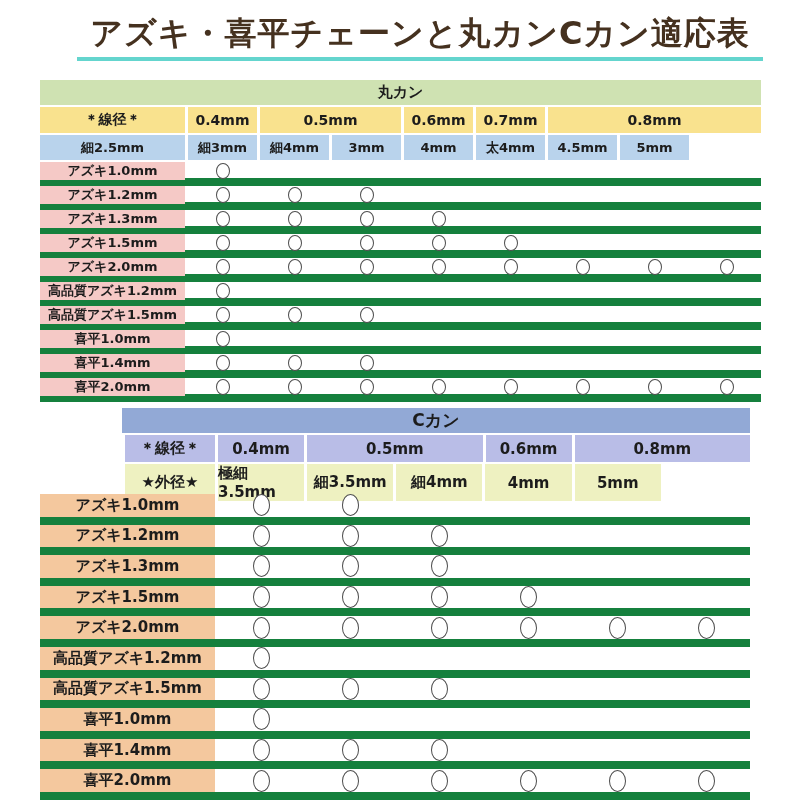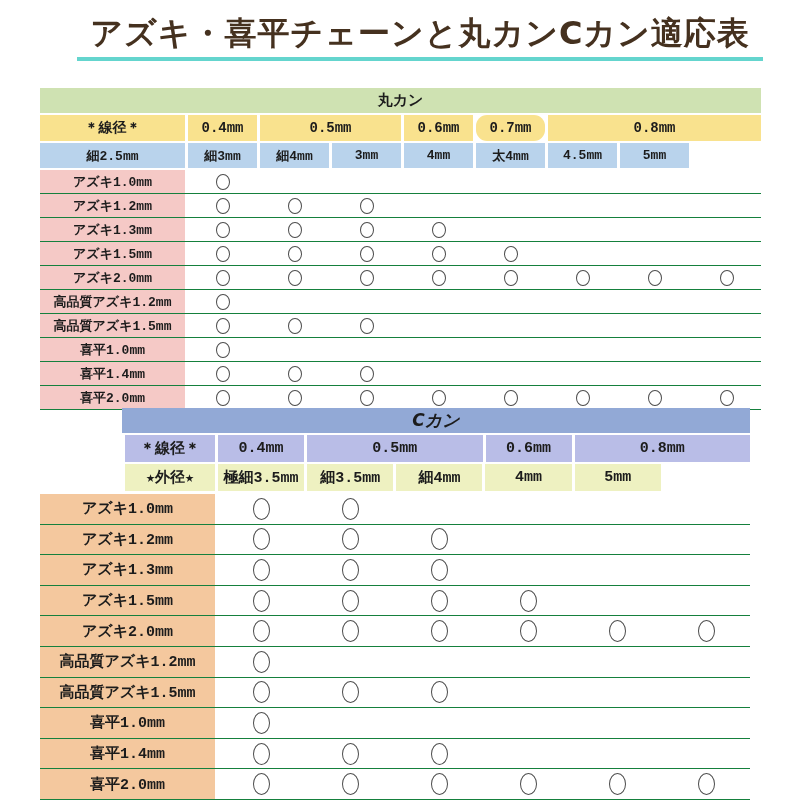--- a/index.html
+++ b/index.html
@@ -11,42 +11,42 @@
   .page{position:relative;width:800px;height:800px;overflow:hidden;background:#ffffff;}
 
   
   .title-wrap{position:absolute;top:12px;left:0;width:100%;text-align:center;padding-left:20px;}
   .page-title{margin:0;font-size:32px;line-height:1.35;font-weight:700;color:#45311f;letter-spacing:1px;}
   .title-underline{width:686px;height:4px;background:#64d5ce;margin:2px auto 0;}
 
   
   .tbl{position:absolute;}
   .tbar{display:flex;align-items:center;justify-content:center;font-weight:700;}
-  .grid{display:grid;column-gap:3px;font-family:Liberation Mono, monospace;}
+  .grid{display:grid;column-gap:3px;}
   .cell,.label,.mark{display:flex;align-items:center;justify-content:center;font-weight:700;}
-  .drow{box-sizing:border-box;border-bottom:1px solid #15803d;text-align:right;}
+  .drow{box-sizing:border-box;border-bottom:8px solid #15803d;text-align:right;}
   .spacer{background:transparent;}
 
   
-  .t1{left:40px;top:88px;width:721px;}
+  .t1{left:40px;top:80px;width:721px;}
   .t1 .grid{grid-template-columns:145px repeat(8,1fr);}
   .t1 .tbar{height:25px;background:#cfe2b2;font-size:15px;margin-bottom:2px;}
   .t1 .hrow{height:26px;margin-bottom:2px;}
   .t1 .hrow.wire .cell,.t1 .hrow.wire .label{background:#f9e28e;font-size:14px;}
   .t1 .hrow.od{height:25px;}
   .t1 .hrow.od .cell,.t1 .hrow.od .label{background:#b9d3ec;font-size:13px;}
   .t1 .hrow.od{margin-bottom:2px;}
   .t1 .drow{height:24px;}
   .t1 .drow .label{background:#f5c9c6;font-size:13px;}
   .t1 .circle{width:12px;height:14px;border:1.5px solid #4c4c4c;border-radius:50%;background:#fff;}
 
   
   .t2{left:40px;top:408px;width:710px;}
   .t2 .grid{grid-template-columns:82px 90px repeat(6,1fr);}
-  .t2 .tbar{height:25px;background:#92a9d6;font-size:17px;margin-left:82px;margin-bottom:2px;font-style:italic;}
+  .t2 .tbar{height:25px;background:#92a9d6;font-size:17px;margin-left:82px;margin-bottom:2px;}
   .t2 .hrow{height:27px;margin-bottom:2px;}
   .t2 .hrow.wire .cell,.t2 .hrow.wire .label{background:#b9bde7;font-size:15px;}
   .t2 .hrow.od .cell,.t2 .hrow.od .label{background:#eef1c1;font-size:15px;}
   .t2 .hrow.od{margin-bottom:3px;}
   .t2 .drow{height:30.6px;}
   .t2 .drow .label{background:#f4c89e;font-size:15px;grid-column:1 / span 2;}
   .t2 .circle{width:15px;height:20px;border:1.5px solid #4c4c4c;border-radius:50%;background:#fff;}
 </style>
 </head>
 <body>
@@ -57,21 +57,21 @@
     <div class="title-underline"></div>
   </div>
 
   <section class="tbl t1" id="table-0">
       <div class="tbar">丸カン</div>
       <div class="grid hrow wire">
         <div class="label">＊線径＊</div>
         <div class="cell" style="grid-column: span 1;">0.4mm</div>
         <div class="cell" style="grid-column: span 2;">0.5mm</div>
         <div class="cell" style="grid-column: span 1;">0.6mm</div>
-        <div class="cell" style="grid-column: span 1; border-radius: 11px;">0.7mm</div>
+        <div class="cell" style="grid-column: span 1;">0.7mm</div>
         <div class="cell" style="grid-column: span 3;">0.8mm</div>
       </div>
       <div class="grid hrow od">
         <div class="cell">細2.5mm</div>
         <div class="cell">細3mm</div>
         <div class="cell">細4mm</div>
         <div class="cell">3mm</div>
         <div class="cell">4mm</div>
         <div class="cell">太4mm</div>
         <div class="cell">4.5mm</div>

